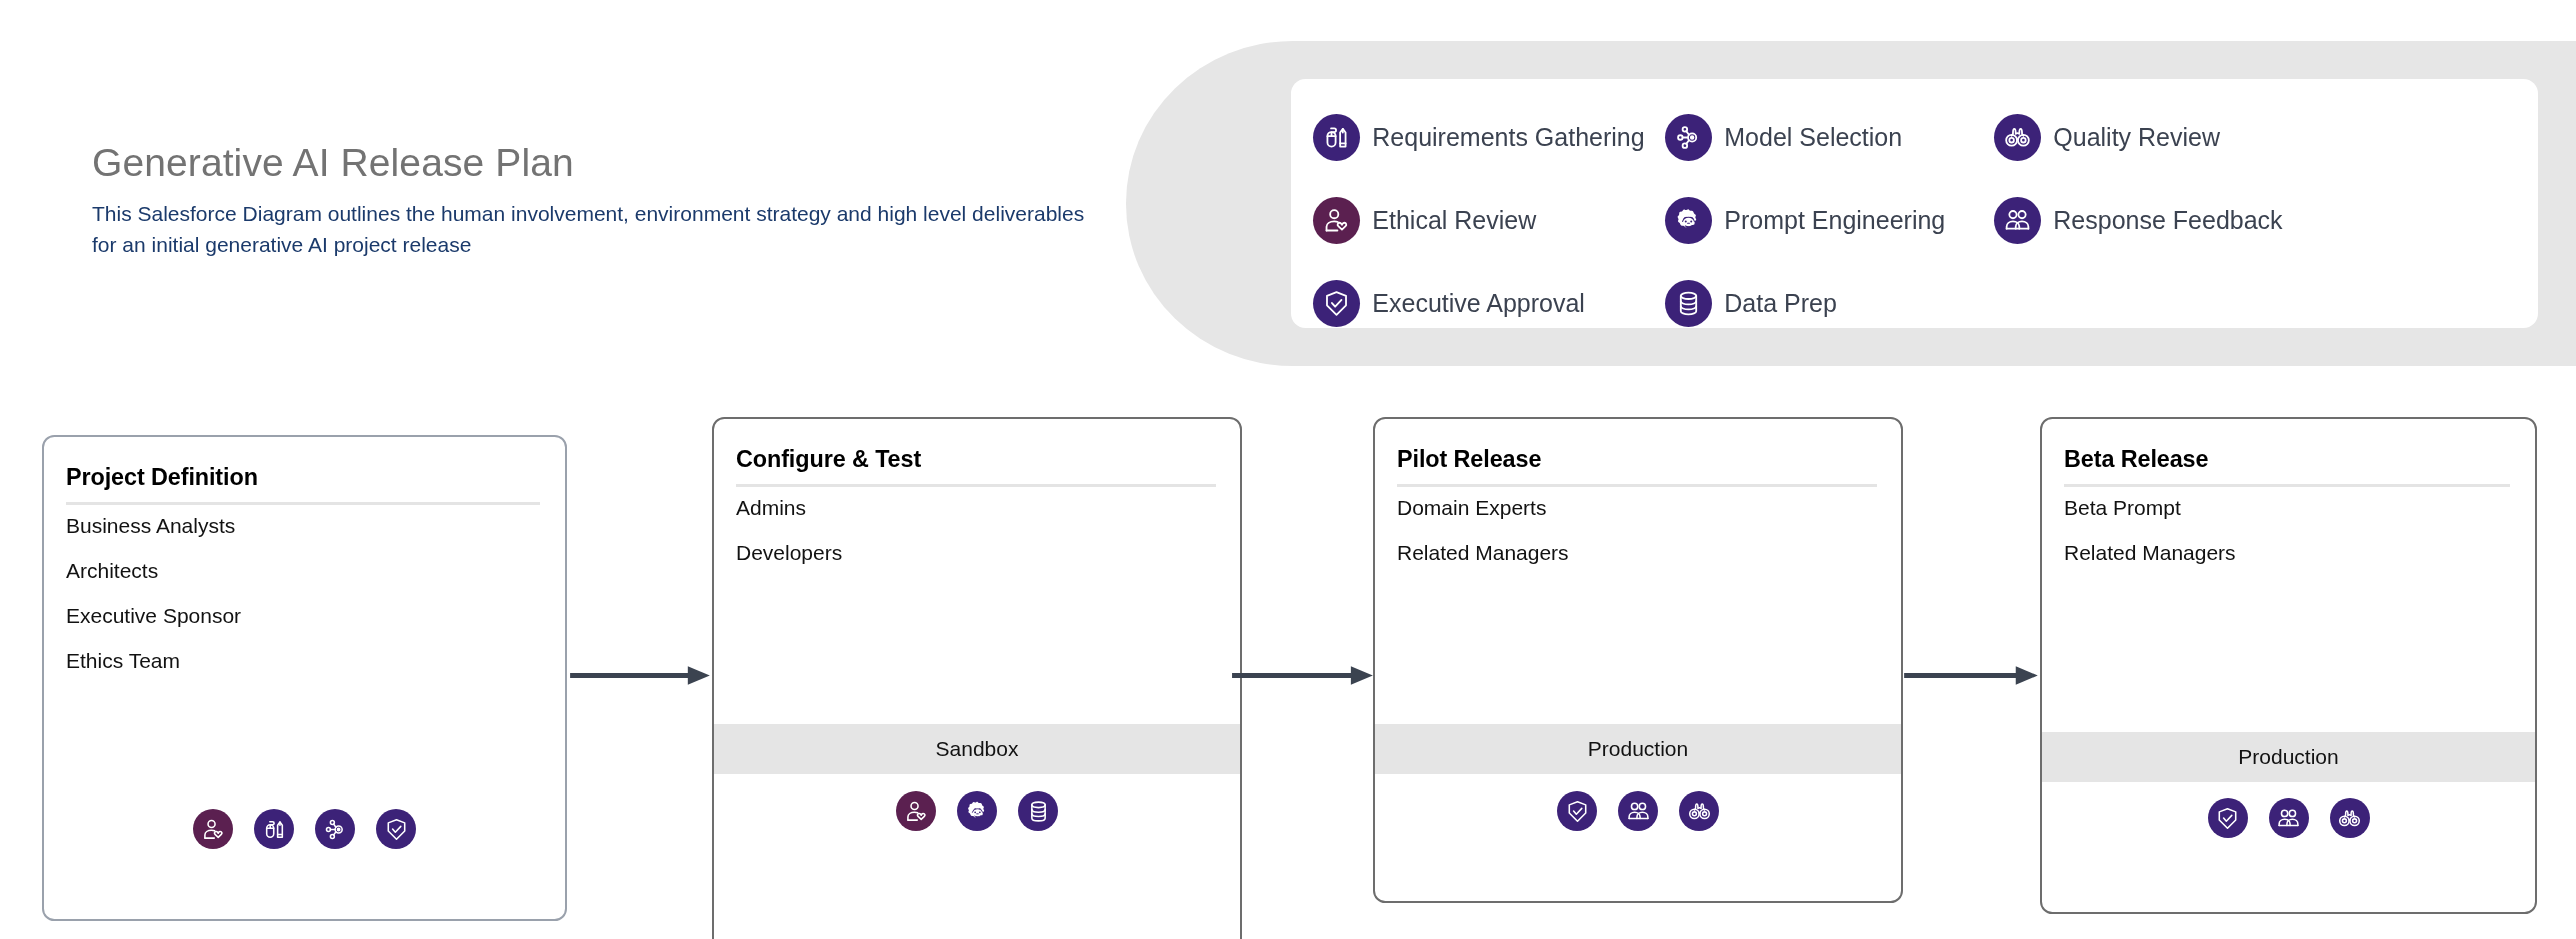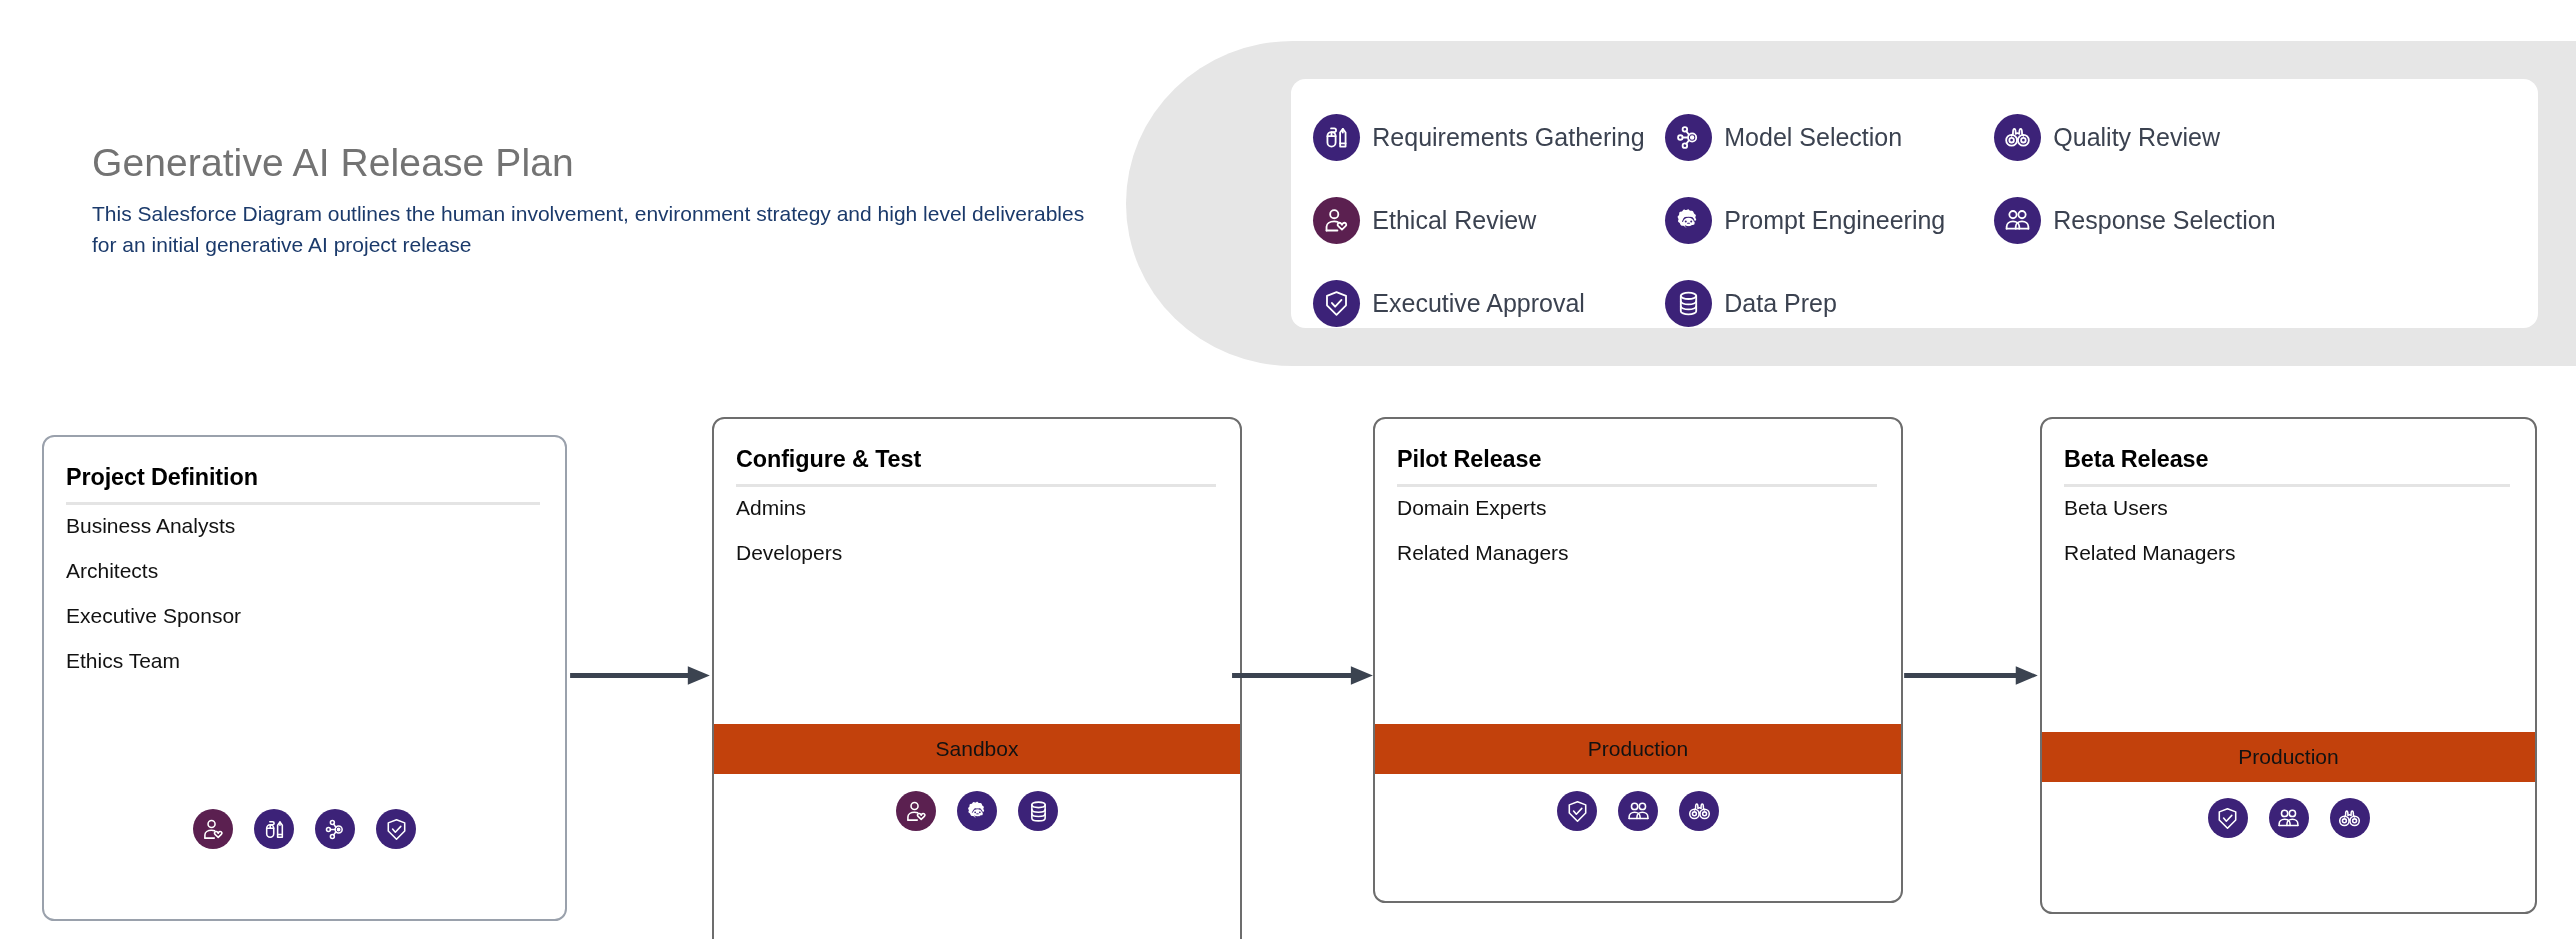--- a/index.html
+++ b/index.html
@@ -136,21 +136,21 @@
     line-height: 1;
     margin-bottom: 24px;
     white-space: nowrap;
   }
 
   .env-band {
     position: absolute;
     left: 0;
     width: 100%;
     height: 50px;
-    background: #c2410c;
+    background: #e5e5e5;
     display: flex;
     align-items: center;
     justify-content: center;
   }
   .env-band-label {
     font-size: 21px;
     color: #121212;
   }
 
   .icon-row {
@@ -265,21 +265,21 @@
           <span>
             <svg viewBox="0 0 64 64" fill="none" stroke="#fff" stroke-width="4" stroke-linecap="round" stroke-linejoin="round">
       <circle cx="22" cy="19" r="8"></circle>
       <circle cx="42" cy="19" r="8"></circle>
       <path d="M8 50v-4c0-7 6-12 14-12s14 5 14 12v4"></path>
       <path d="M28 50v-4c0-7 6-12 14-12s14 5 14 12v4"></path>
       <path d="M8 50h48"></path>
     </svg>
           </span>
         </div>
-        <span class="legend-label">Response Selection</span>
+        <span class="legend-label">Response Feedback</span>
       </div>
       <div class="legend-item">
         <div class="badge badge-lg" style="background: rgb(60, 34, 120);">
           <span>
             <svg viewBox="0 0 64 64" fill="none" stroke="#fff" stroke-width="4" stroke-linecap="round" stroke-linejoin="round">
       <path d="M32 7 L53 15 V36 L32 57 L11 36 V15 Z"></path>
       <path d="M22 31 L29 39 L43 24"></path>
     </svg>
           </span>
         </div>
@@ -449,21 +449,21 @@
       <path d="M31 36h2"></path>
     </svg>
           </span>
         </div>
       </div>
     </div>
     <div class="stage-card dark" style="left: 2040px; top: 417px; width: 497px; height: 497px;">
       <div class="stage-title">Beta Release</div>
       <div class="stage-divider" style="top: 65px; width: 446px;"></div>
       <div class="stage-list">
-        <div class="stage-list-item">Beta Users</div>
+        <div class="stage-list-item">Beta Prompt</div>
         <div class="stage-list-item">Related Managers</div>
       </div>
       <div class="env-band" style="top: 313px;">
         <span class="env-band-label">Production</span>
       </div>
       <div class="icon-row" style="top: 379px;">
         <div class="badge badge-sm" style="background: rgb(60, 34, 120);">
           <span>
             <svg viewBox="0 0 64 64" fill="none" stroke="#fff" stroke-width="4" stroke-linecap="round" stroke-linejoin="round">
       <path d="M32 7 L53 15 V36 L32 57 L11 36 V15 Z"></path>

